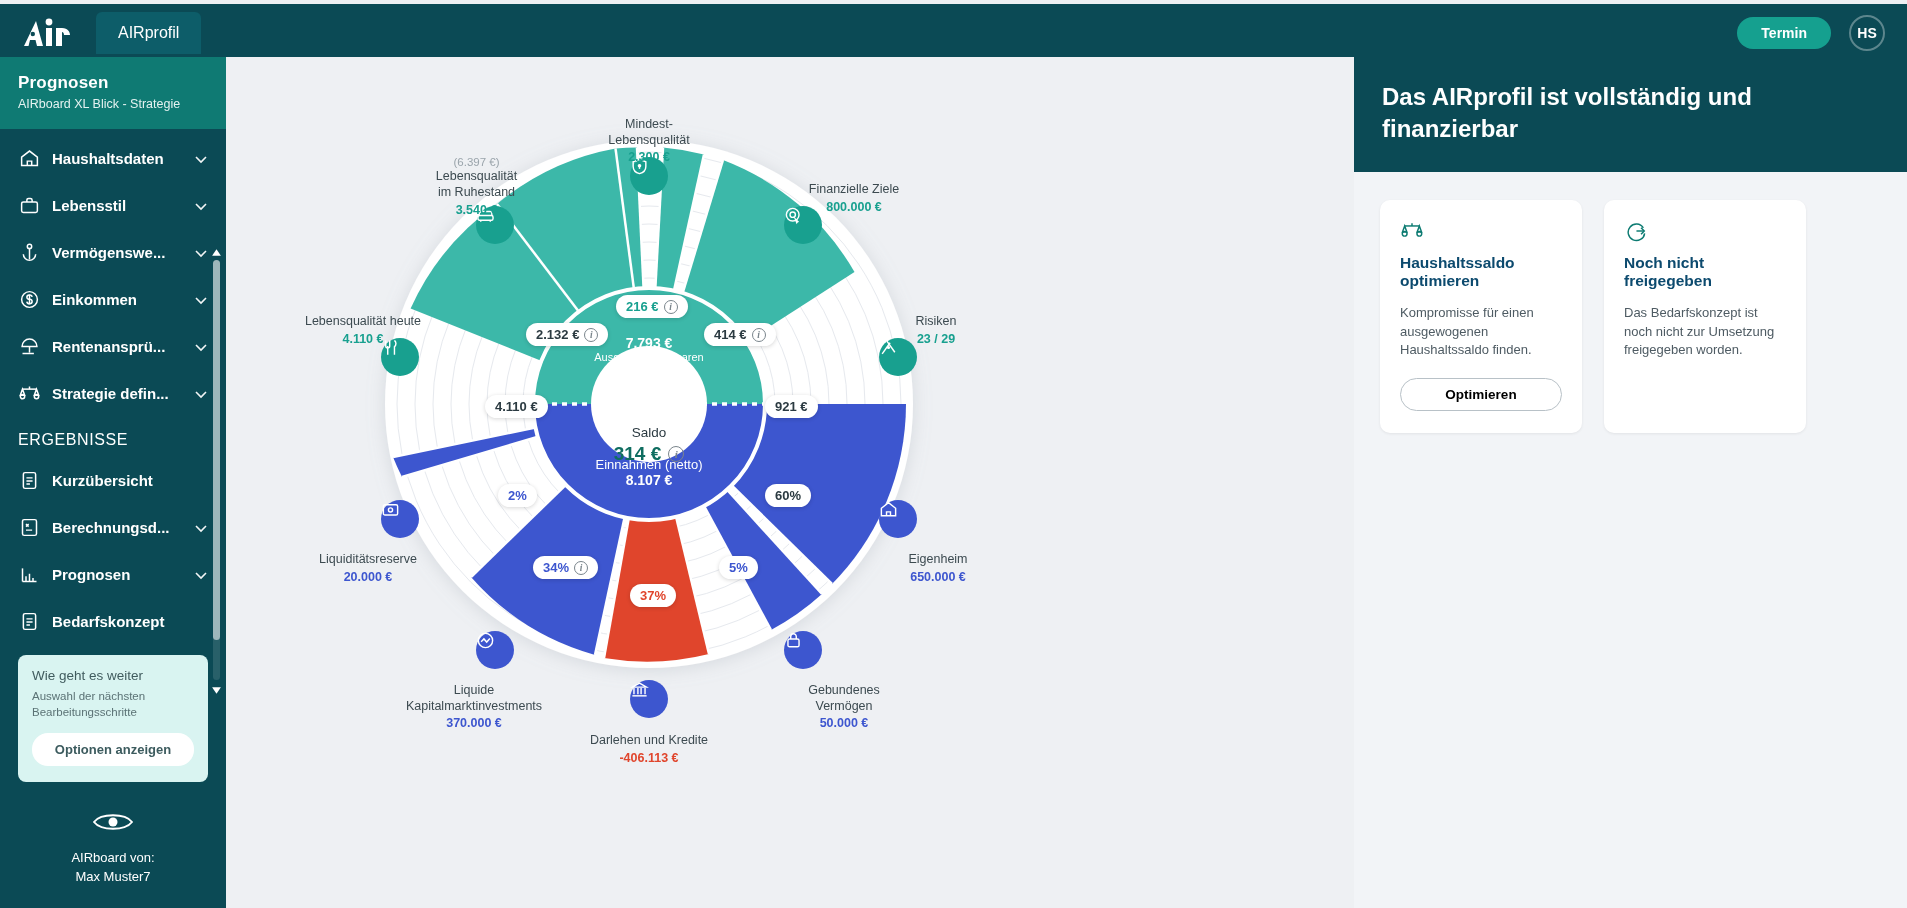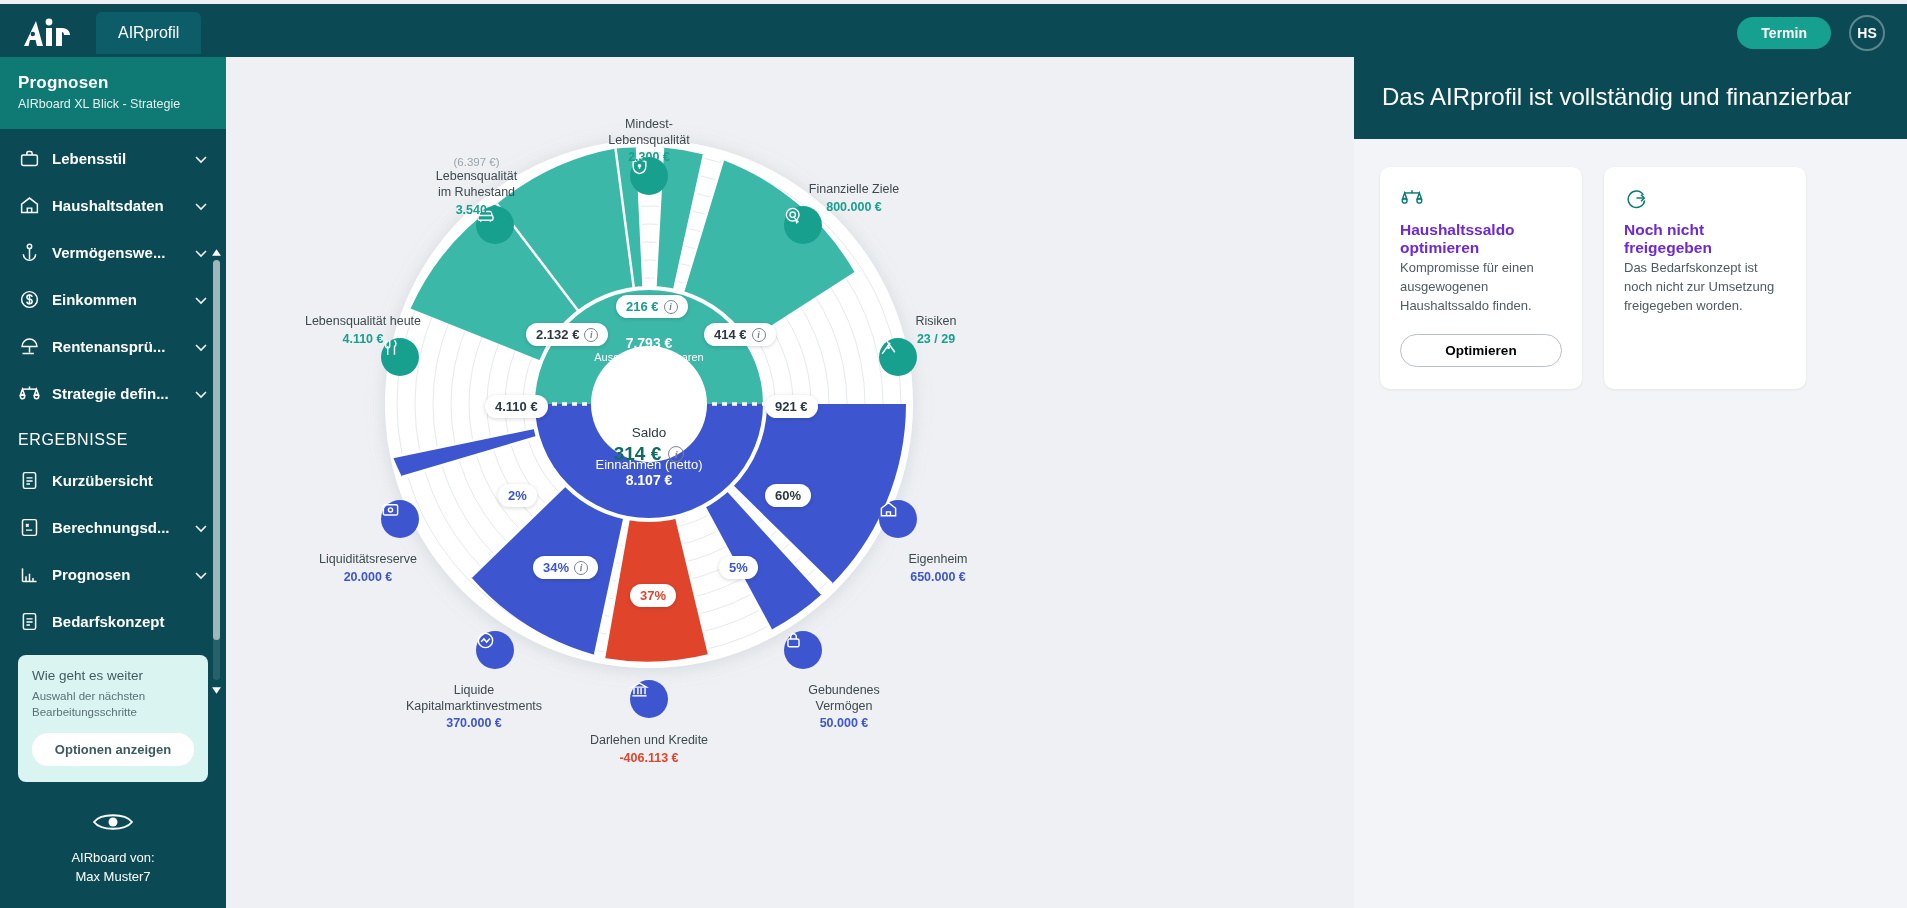--- a/index.html
+++ b/index.html
@@ -146,29 +146,29 @@
     display: flex; align-items: center; justify-content: center;
     font-weight: 700; font-style: italic; font-family: "Liberation Serif", serif;
   }
   
   .rightpanel {
     position: absolute; top: 57px; left: 1354px; width: 553px; height: 851px;
     background: #f2f4f7;
   }
   .rp-head {
     background: #0b4a55; color: #fff; padding: 24px 36px 26px 28px;
-    font-size: 24px; font-weight: 400; line-height: 1.35;
+    font-size: 24px; font-weight: 700; line-height: 1.35;
   }
   .cards { display: flex; gap: 22px; padding: 28px 26px; }
   .card {
     background: #fff; border-radius: 10px; padding: 20px 20px 22px 20px;
     width: 202px; box-shadow: 0 1px 3px rgba(0,0,0,.07);
   }
   .card .cicon { color: #0d7b72; margin-bottom: 12px; height: 22px; }
-  .card h3 { font-size: 15.5px; color: #6d28d9; margin-bottom: 2px; }
+  .card h3 { font-size: 15.5px; color: #0c4a6e; margin-bottom: 14px; }
   .card p { font-size: 13px; color: #4e5b63; line-height: 1.45; }
   .card .cbtn {
     margin-top: 18px; width: 100%; background: #fff;
     border: 1px solid #b8c1c7; border-radius: 18px; padding: 8px 0;
     font-size: 13.5px; font-weight: 700; color: #000000; cursor: pointer;
   }
 </style>
 </head>
 <body>
 
@@ -200,38 +200,38 @@
       </svg>
     <div class="scrollbar-track" style="top:131px;height:420px"></div>
     <div class="scrollbar-thumb" style="top:131px;height:380px"></div>
     <svg class="scroll-arrow" style="top:556px" viewBox="0 0 10 10">
         <path d="M5 8 L9 2 L1 2 Z" fill="#fff"></path>
       </svg>
 
     <div class="nav-item">
       <span class="ic">
           <svg width="21" height="21" viewBox="0 0 24 24" fill="none" stroke="#fff" stroke-width="1.7">
+            <path d="M3 10.5 L12 3.5 L21 10.5 V20 H3 Z"></path>
+            <path d="M9.5 20 v-5 h5 v5"></path>
+          </svg>
+        </span>
+      <span class="lbl">Haushaltsdaten</span>
+      <svg class="chev" viewBox="0 0 14 14">
+          <path d="M2 5 L7 10 L12 5" stroke="#fff" stroke-width="1.6" fill="none"></path>
+        </svg>
+    </div>
+
+    <div class="nav-item">
+      <span class="ic">
+          <svg width="21" height="21" viewBox="0 0 24 24" fill="none" stroke="#fff" stroke-width="1.7">
             <rect x="3" y="8" width="18" height="12" rx="2"></rect>
             <path d="M9 8 V6 a2 2 0 012-2h2a2 2 0 012 2v2"></path>
           </svg>
         </span>
       <span class="lbl">Lebensstil</span>
-      <svg class="chev" viewBox="0 0 14 14">
-          <path d="M2 5 L7 10 L12 5" stroke="#fff" stroke-width="1.6" fill="none"></path>
-        </svg>
-    </div>
-
-    <div class="nav-item">
-      <span class="ic">
-          <svg width="21" height="21" viewBox="0 0 24 24" fill="none" stroke="#fff" stroke-width="1.7">
-            <path d="M3 10.5 L12 3.5 L21 10.5 V20 H3 Z"></path>
-            <path d="M9.5 20 v-5 h5 v5"></path>
-          </svg>
-        </span>
-      <span class="lbl">Haushaltsdaten</span>
       <svg class="chev" viewBox="0 0 14 14">
           <path d="M2 5 L7 10 L12 5" stroke="#fff" stroke-width="1.6" fill="none"></path>
         </svg>
     </div>
 
     <div class="nav-item">
       <span class="ic">
           <svg width="21" height="21" viewBox="0 0 24 24" fill="none" stroke="#fff" stroke-width="1.7">
             <circle cx="12" cy="5" r="2.5"></circle>
             <path d="M12 7.5 V20"></path>

